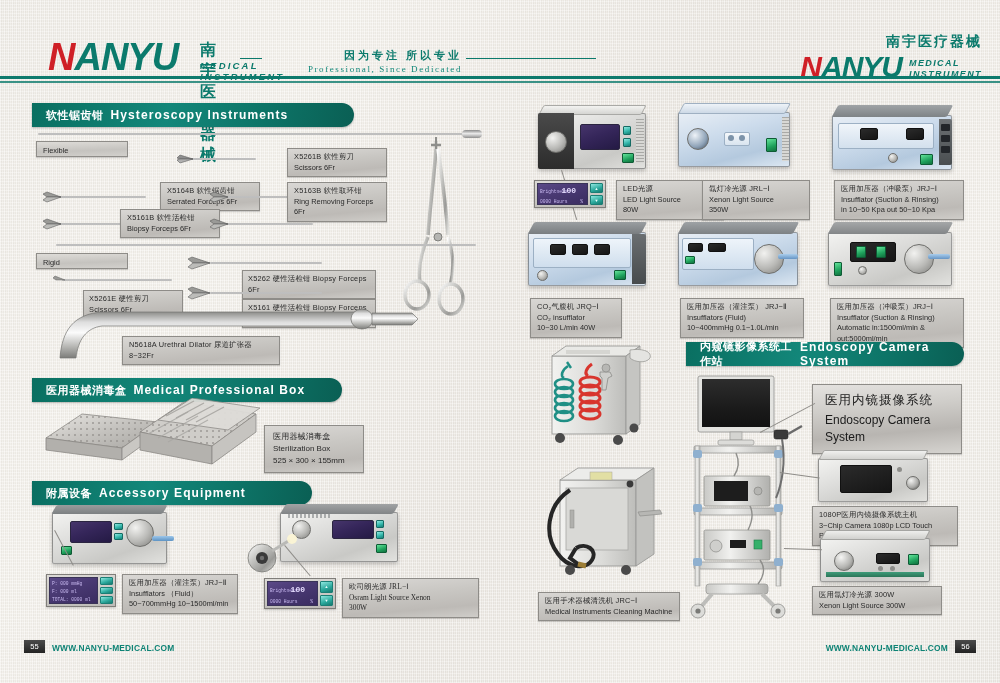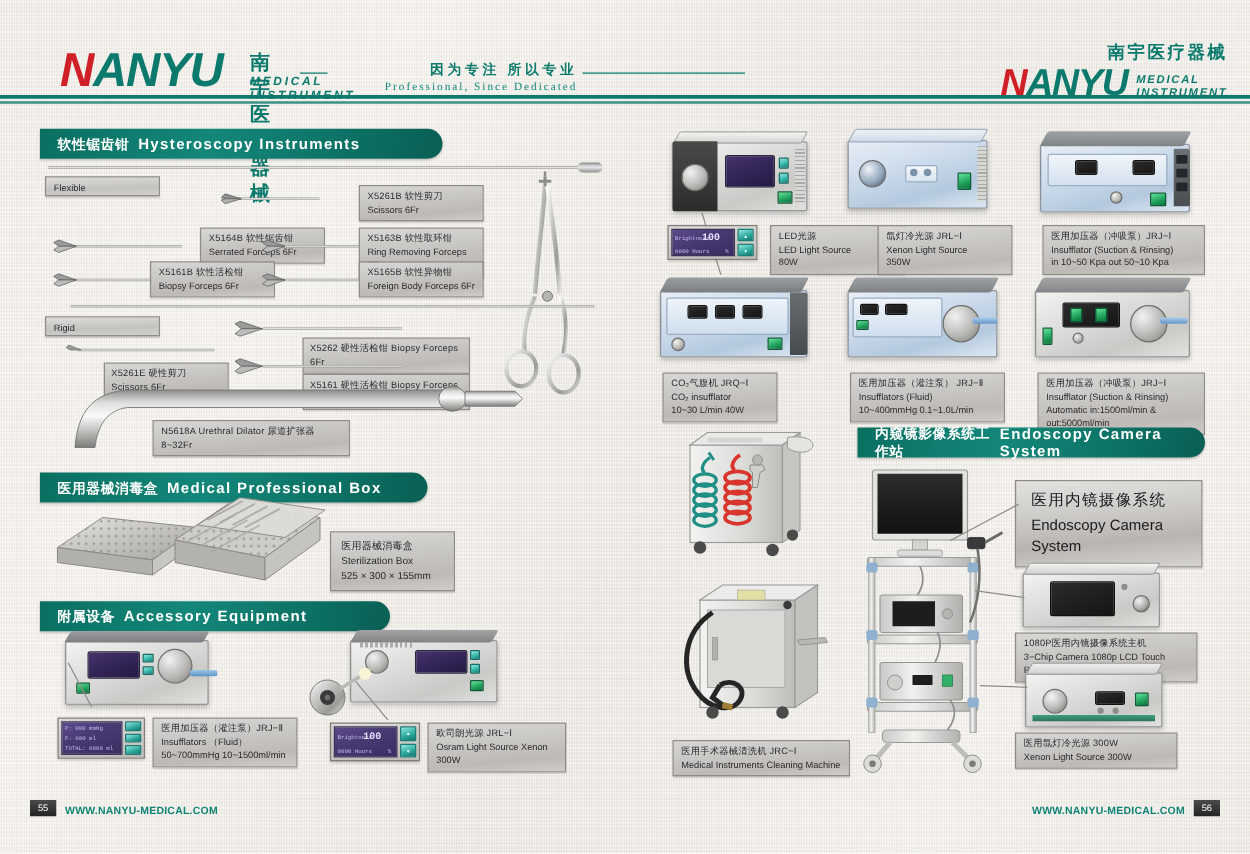--- a/index.html
+++ b/index.html
@@ -237,24 +237,20 @@
   <div class="plate" style="left:120px; top:209px; width:100px;">
     <div class="cn"><span>X5161B</span> <span>软性活检钳</span></div>
     <div>Biopsy Forceps 6Fr</div>
   </div>
 
   <div class="thin" style="left:225px; top:223px; width:88px;"></div>
   <svg style="position:absolute;left:209px;top:216px;" width="20" height="16" viewBox="0 0 20 16">
     <path d="M19 8 L5 3 L1 5 L5 8 Z" fill="#9a9a97" stroke="#5e5e5e" stroke-width=".6"></path>
     <path d="M19 8 L5 13 L1 11 L5 8 Z" fill="#bcbcb9" stroke="#5e5e5e" stroke-width=".6"></path>
   </svg>
-  <div class="plate" style="left:287px; top:209px; width:100px;">
-    <div class="cn"><span>X5165B</span> <span>软性异物钳</span></div>
-    <div>Foreign Body Forceps 6Fr</div>
-  </div>
 
   <div class="thin" style="left:56px; top:244px; width:420px;"></div>
 
   <div class="plate hollow" style="left:36px; top:253px; width:92px; height:16px; padding-top:3.5px;"><span>Rigid</span></div>
 
   <div class="thin" style="left:62px; top:279px; width:110px; height:1.6px;"></div>
   <svg style="position:absolute;left:52px;top:274px;" width="14" height="11" viewBox="0 0 14 11">
     <path d="M13 6 L3 2 L1 4 L4 6 Z" fill="#9a9a97" stroke="#5e5e5e" stroke-width=".5"></path>
   </svg>
   <div class="plate" style="left:83px; top:290px; width:100px; padding:3px 5px;">
@@ -397,21 +393,21 @@
       <span class="txt" style="left:2px;top:6px;">Brightness</span>
       <span class="txt big" style="right:12px;top:3px;">100</span>
       <span class="txt" style="left:2px;top:17px;">0000 Hours</span>
       <span class="txt" style="right:4px;top:17px;">%</span>
     </div>
     <div class="keys">
       <div class="k">▲</div>
       <div class="k">▼</div>
     </div>
   </div>
-  <div class="plate" style="left:342px; top:578px; width:111px;">
+  <div class="plate" style="left:342px; top:578px; width:137px;font-family:Liberation Serif, serif;">
     <div class="cn">欧司朗光源 JRL−Ⅰ</div>
     <div>Osram Light Source Xenon</div>
     <div>300W</div>
   </div>
 
   <div class="dev grey-dev" style="left:538px; top:113px; width:108px; height:56px;">
     <div class="body"></div>
     <div style="position:absolute;left:3px;top:-8px;width:103px;height:10px;transform:skewX(-28deg);
          background:linear-gradient(180deg,#f3f3f1,#d5d5d2);border-radius:2px;border:1px solid #a9a9a6;"></div>
     <div class="dark-top" style="height:100%;width:36px;right:auto;left:0;border-radius:2px 0 0 2px;

